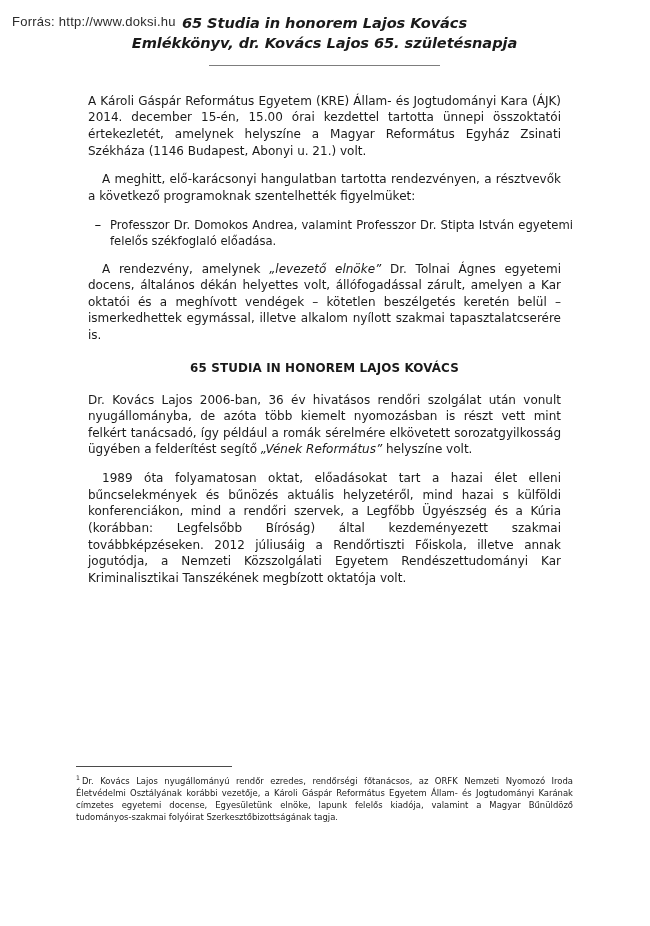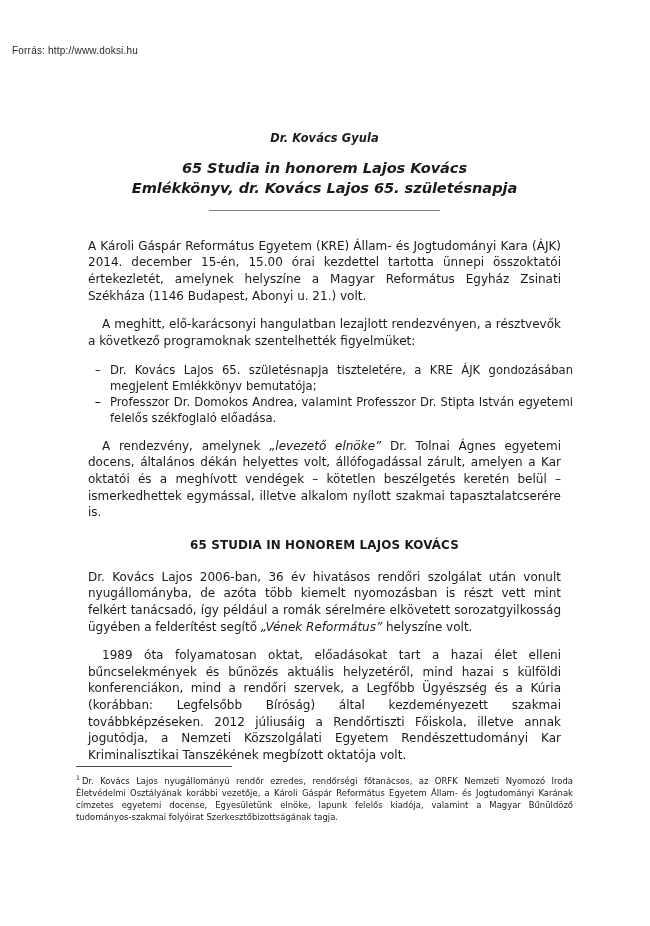--- a/index.html
+++ b/index.html
@@ -23,25 +23,24 @@
     height: 926px;
     box-sizing: border-box;
   }
 
   
   .source-line {
     position: absolute;
     top: 14px;
     left: 12px;
     font-family: "Liberation Sans", sans-serif;
-    font-size: 10px;
+    font-size: 13px;
     color: #2b2b2b;
     letter-spacing: 0.02em;
     white-space: nowrap;
-    margin-top: 31px;
   }
 
   
   .content {
     position: absolute;
     left: 76px;
     top: 0;
     width: 497px;
   }
 
@@ -153,37 +152,35 @@
 </style>
 </head>
 <body>
 
 <div class="page">
 
   <div class="source-line">Forrás: http://www.doksi.hu</div>
 
   <div class="content">
 
-    <div class="author">Dr. Kovács Gyula</div>
 
     <div class="doc-title">
       <span class="tline">65 Studia in honorem Lajos Kovács</span>
       <span class="tline">Emlékkönyv, dr. Kovács Lajos 65. születésnapja</span>
     </div>
 
     <div class="title-rule"></div>
 
     <p class="body first-para">A Károli Gáspár Református Egyetem (KRE) Állam- és Jogtudományi Kara (ÁJK) 2014. december 15-én, 15.00 órai kezdettel tartotta ünnepi összoktatói értekezletét, amelynek helyszíne a Magyar Református Egyház Zsinati Székháza (1146 Budapest, Abonyi u. 21.) volt.</p>
 
-    <p class="body indent">A meghitt, elő-karácsonyi hangulatban lezajlott rendezvényen, a résztvevők a következő programoknak szentelhették figyelmüket:</p>
+    <p class="body indent">A meghitt, elő-karácsonyi hangulatban tartotta rendezvényen, a résztvevők a következő programoknak szentelhették figyelmüket:</p>
 
     <ul class="dash-list">
       <li>
         <span class="dash">–</span>
-        <span>Dr. Kovács Lajos 65. születésnapja tiszteletére, a KRE ÁJK gondozásában megjelent Emlékkönyv bemutatója;</span>
       </li>
       <li>
         <span class="dash">–</span>
       </li>
       <li>
         <span class="dash">–</span>
         <span>Professzor Dr. Domokos Andrea, valamint Professzor Dr. Stipta István egyetemi felelős székfoglaló előadása.</span>
       </li>
     </ul>
 

